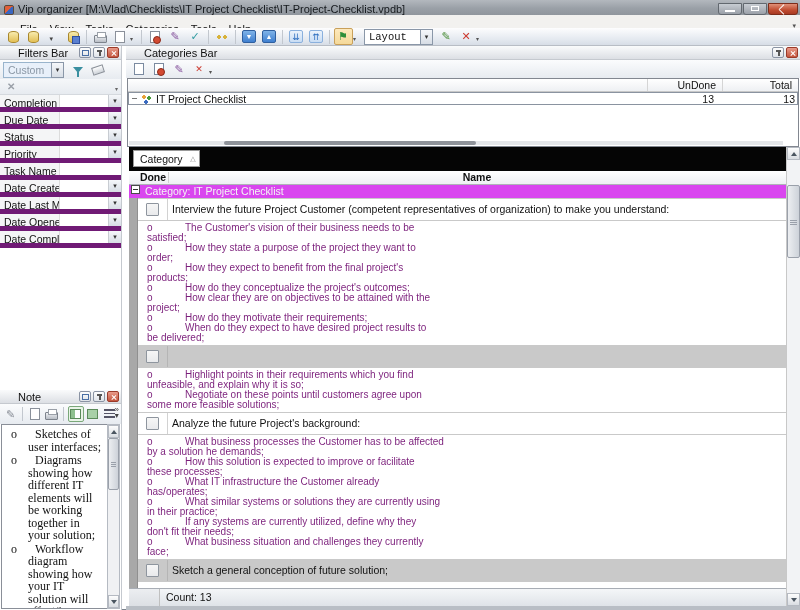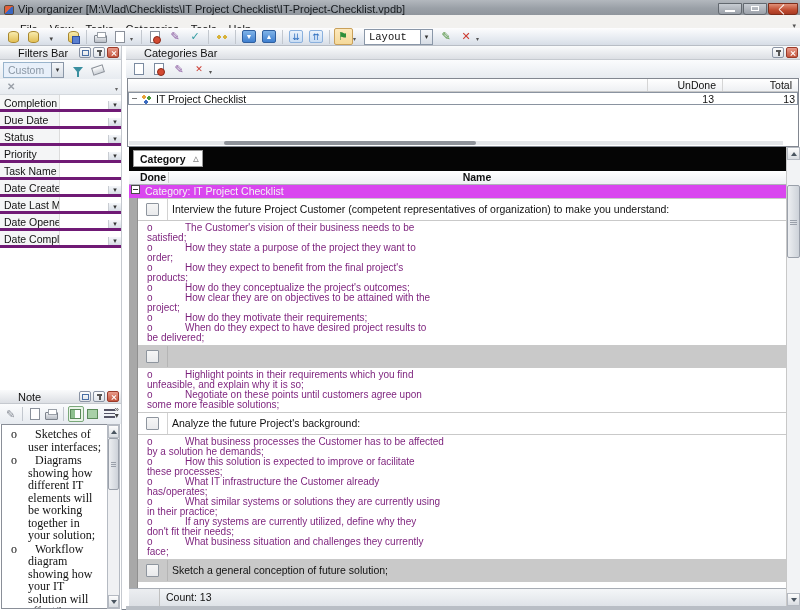--- a/index.html
+++ b/index.html
@@ -78,21 +78,21 @@
   #filters-panel { left:0; top:46px; width:122px; height:344px; }
   .f-toolbar { height:19px; display:flex; align-items:center; padding-left:3px; background:linear-gradient(#fbfcfd,#e7ebf0); }
   .f-combo { display:flex; height:16px; }
   .f-combo .val { width:48px; background:#e8f0fa; border:1px solid #99b4cc; border-right:none; color:#8a97a5; padding:1px 0 0 4px; font-size:10.5px; }
   .ic-funnel { width:0; height:0; border-left:5px solid transparent; border-right:5px solid transparent; border-top:6px solid #3a8fa0; position:relative; }
   .ic-funnel::after { content:""; position:absolute; left:-1px; top:-1px; width:2px; height:5px; background:#3a8fa0; }
   .ic-eraser { width:12px; height:8px; background:linear-gradient(#fdfdfd,#cfd4da); border:1px solid #8a9098; transform:rotate(-18deg); }
   .f-row2 { height:16px; display:flex; align-items:center; padding-left:3px; background:linear-gradient(#f5f7f9,#e7ebf0); position:relative; border-bottom:1px solid #d5d9de;}
   .gray-x { color:#9aa0a8; font-size:10px; font-weight:bold; padding:0 4px; }
   .f-overflow { position:absolute; right:3px; bottom:1px; } .f-overflow::after { content:"▾"; font-size:6px; color:#666; }
-  .filter-row { height:17px; display:flex; border-bottom:3px solid #701a75;align-items:flex-end; }
+  .filter-row { height:17px; display:flex; border-bottom:5px solid #701a75; }
   .filter-row .lbl { width:60px; background:#f4f5f6; border-right:1px solid #dcdcdc; padding:2px 0 0 4px; font-size:10.5px;
     white-space:nowrap; overflow:hidden; }
   .filter-row .valcell { flex:1; background:#fff; }
   .filter-row .dd { width:13px; background:linear-gradient(#f5f7fa,#d7dde5); border-left:1px solid #c8ccd2; display:flex; align-items:center; justify-content:center; }
   .filter-row .dd::after { content:"▾"; font-size:7px; color:#333; }
 
   
   #note-panel { left:0; top:390px; width:122px; height:220px; }
   .n-toolbar { height:20px; display:flex; align-items:center; padding-left:2px; background:linear-gradient(#fbfcfd,#e7ebf0); position:relative; }
   .n-toolbar .tb-btn { min-width:16px; height:16px; }
@@ -128,21 +128,21 @@
                radial-gradient(circle 3px at 9px 5px,#4a9a3a 68%,transparent 69%),
                radial-gradient(circle 3px at 6px 9px,#3a6ac0 68%,transparent 69%); }
   .cat-num { position:absolute; top:0; line-height:12px; text-align:right; }
   .cat-hscroll { position:absolute; left:1px; right:15px; bottom:1px; height:4px; background:#e4e6e9; }
   .cat-hthumb { position:absolute; left:95px; width:252px; top:0; bottom:0; background:#8f939a; border-radius:2px; }
 
   
   #grid-panel { position:absolute; left:129px; top:147px; width:671px; height:459px; background:#fff; }
   .gb-band { position:absolute; left:0; top:0; width:657px; height:24px; background:#050505; }
   .gb-box { position:absolute; left:4px; top:3px; height:17px; background:#fff; border:1px solid #9a9a9a;
-    padding:2px 16px 0 6px; font-weight:bold; font-size:10.5px; }
+    padding:2px 16px 0 6px; font-weight:normal; font-size:10.5px; }
   .gb-box::after { content:"△"; position:absolute; right:3px; top:4px; font-size:7px; color:#888; }
   .grid-header { position:absolute; left:0; top:24px; width:657px; height:14px;
     background:linear-gradient(#ffffff,#eef0f3); border-bottom:1px solid #aeb2b8; font-weight:bold; font-size:10.5px; }
   .grid-header .h-done { position:absolute; left:9px; width:30px; text-align:center; line-height:13px; }
   .grid-header .h-name { position:absolute; left:39px; right:0; text-align:center; line-height:13px; }
   .grid-header .vl { position:absolute; left:39px; top:1px; bottom:1px; width:1px; background:#d0d0d0; }
   .group-row { position:absolute; left:0; top:38px; width:657px; height:13px; background:#d946ef; color:#f4f4f4;
     display:flex; font-size:10.5px; }
   .minus-box { width:9px; height:9px; border:1px solid #4a4a4a; background:#fff; margin:0 5px 0 2px; position:relative; flex:none; }
   .minus-box::after { content:""; position:absolute; left:1px; right:1px; top:3px; height:1px; background:#333; }

